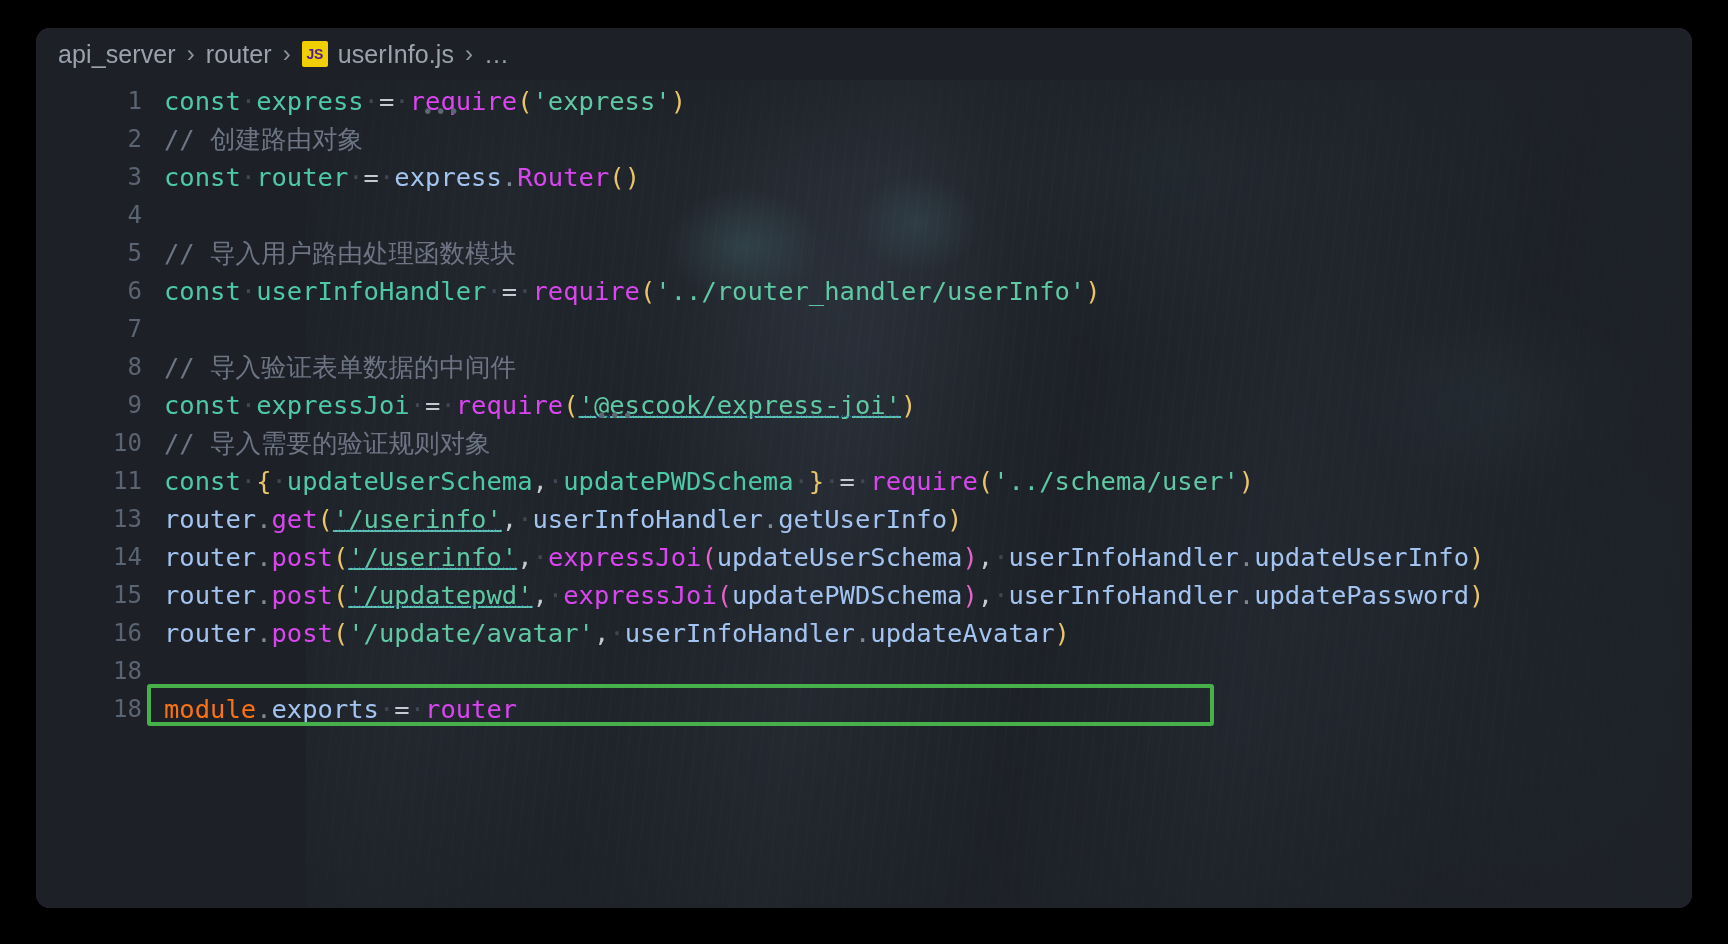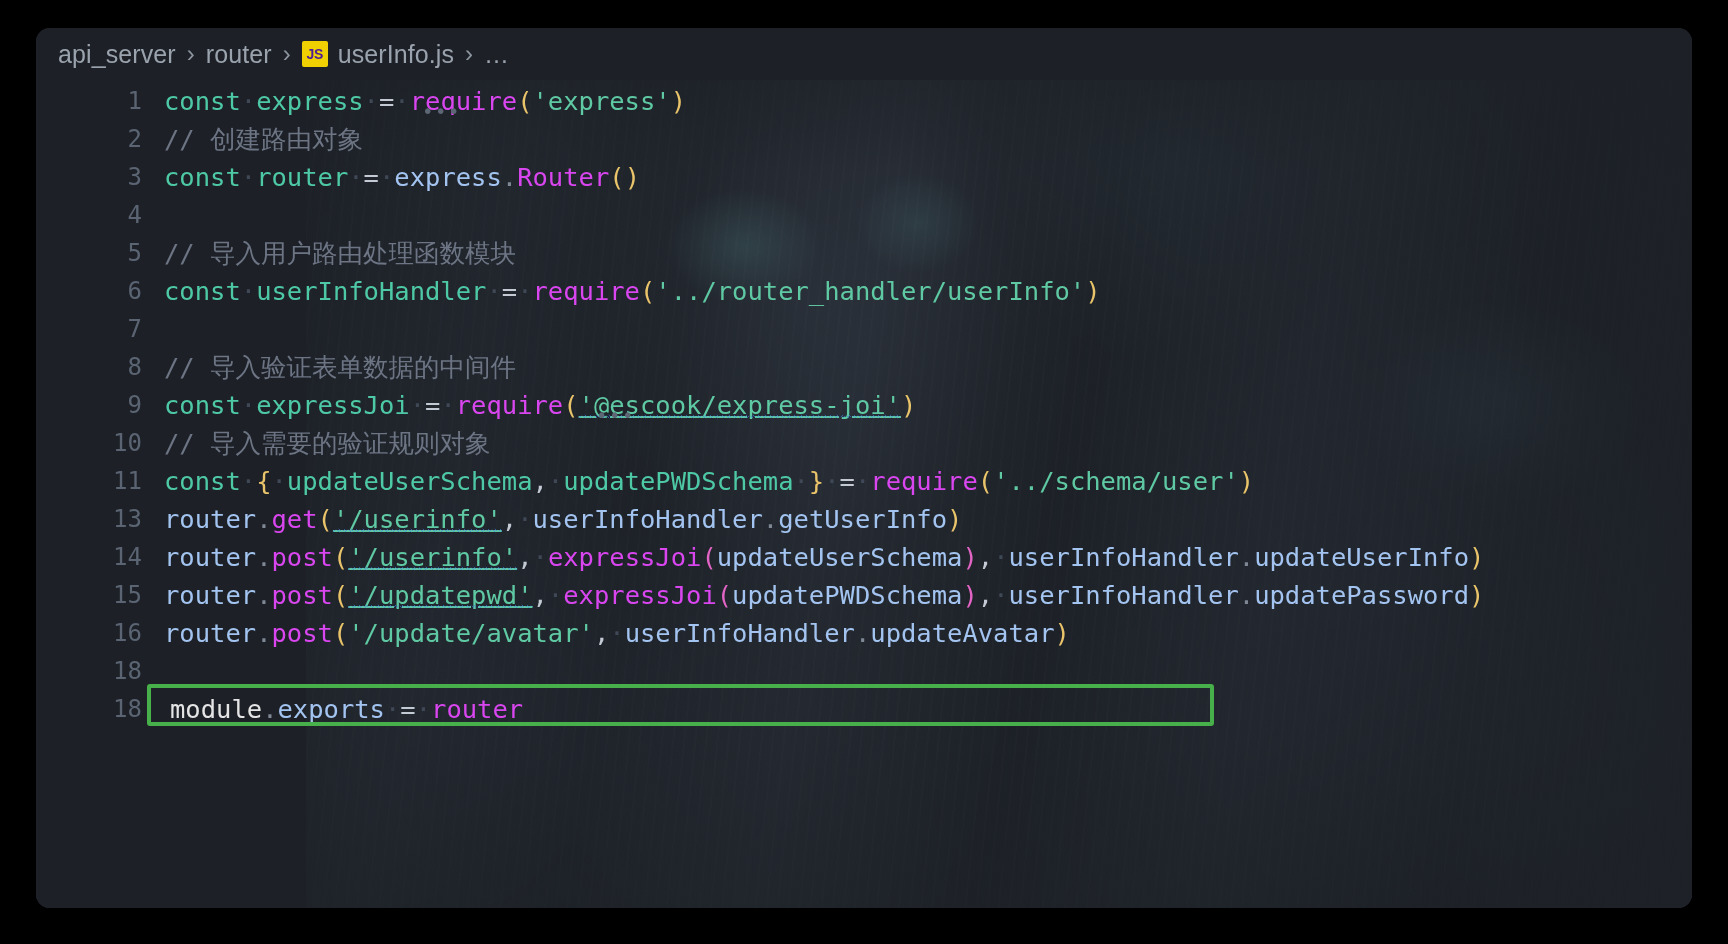--- a/index.html
+++ b/index.html
@@ -186,21 +186,21 @@
   .t-var      { color: #4ec9a6; }           
   .t-op       { color: #c3cad4; }           
   .t-fn       { color: #d946ef; margin-top: 30px; }           
   .t-str      { color: #5fc9a3; }
   .t-prop     { color: #a3c4f0; }           
   .t-obj      { color: #a3c4f0; }           
   .t-comment  { color: #6d7585; }
   .t-br-y     { color: #e9c46a; }           
   .t-br-m     { color: #e264c4; }           
   .t-dot      { color: #7f8895; }           
-  .t-module   { color: #e5e5e5; margin-left: 6px; }
+  .t-module   { color: #f97316; }
 
   
   .wsdot::before { content: "·"; color: #3f4856; }
 
   
   .squiggle {
     position: relative;
     text-decoration: underline;
   }
   .squiggle::after {

